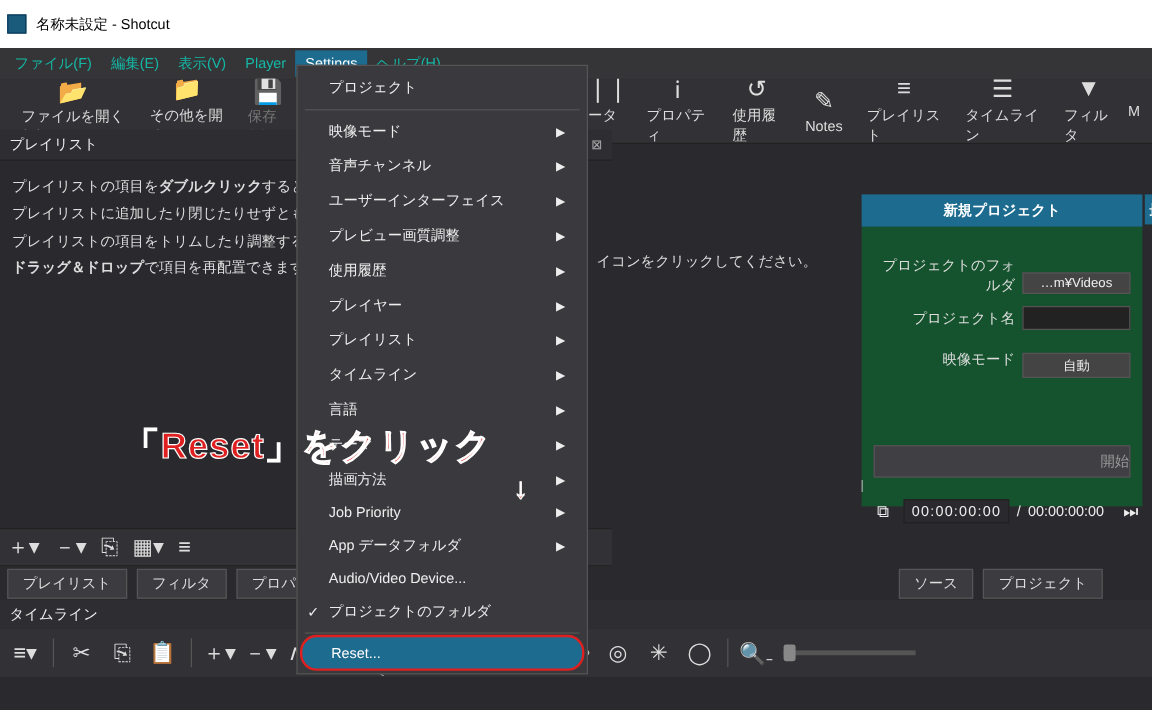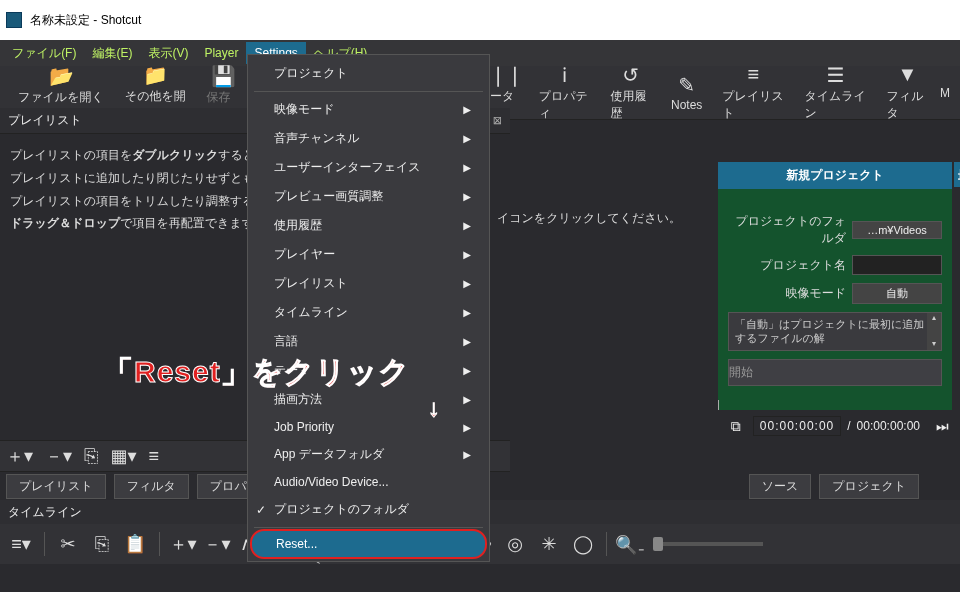--- a/index.html
+++ b/index.html
@@ -3,21 +3,21 @@
 <meta charset="utf-8">
 <style>
 * { margin: 0; padding: 0; box-sizing: border-box; font-family: "Meiryo", "Yu Gothic", sans-serif; }
 body { background: #2a2a2e; color: #ccc; width: 960px; height: 592px; overflow: hidden; position: relative; font-size: 12px; }
 
 .titlebar { background: #fff; color: #000; height: 40px; display: flex; align-items: center; padding-left: 6px; gap: 8px; }
 .titlebar .appicon { width: 16px; height: 16px; background: #1a5a7a; border: 1px solid #0a3a5a; }
 .titlebar .title { font-size: 12px; }
 
 .menubar { background: #353538; height: 26px; display: flex; align-items: center; padding-left: 4px; }
-.menubar .mitem { padding: 4px 8px; color: #bef264; font-size: 12px; cursor: default; }
+.menubar .mitem { padding: 4px 8px; color: #14b8a6; font-size: 12px; cursor: default; }
 .menubar .mitem.active { background: #1d6b8f; color: #fff; }
 
 .toolbar { background: #323236; height: 54px; display: flex; align-items: center; padding: 0 8px; gap: 0; border-bottom: 1px solid #222; }
 .toolbar .tbitem { display: flex; flex-direction: column; align-items: center; justify-content: center; padding: 2px 10px; color: #ddd; font-size: 12px; gap: 2px; }
 .toolbar .tbitem.dim { color: #777; }
 .toolbar .tbicon { width: 22px; height: 22px; display: flex; align-items: center; justify-content: center; font-size: 20px; color: #ddd; }
 .toolbar .tbitem.dim .tbicon { color: #777; }
 
 .dock-title { background: #2e2e32; color: #eee; padding: 4px 8px; font-size: 12px; display: flex; justify-content: space-between; align-items: center; border-bottom: 1px solid #222; }
 .dock-body { padding: 10px; color: #ddd; font-size: 12px; line-height: 1.9; }
@@ -27,26 +27,26 @@
 .dropdown .ditem .arrow { color: #eee; font-size: 10px; }
 .dropdown .ditem.checked::before { content: "✓"; position: absolute; left: 8px; color: #eee; }
 .dropdown .ditem.highlighted { background: #1d6b8f; color: #fff; border: 2px solid #e02020; border-radius: 14px; margin: -2px 2px; padding: 6px 16px 6px 24px; }
 .dropdown .sep { height: 1px; background: #555; margin: 3px 6px; }
 
 .right-panel { position: absolute; right: 8px; top: 162px; width: 234px; }
 .panel-head { background: #1d6b8f; color: #fff; text-align: center; padding: 5px 0; font-size: 12px; font-weight: bold; }
 .panel-body { background: #14532d; padding: 24px 10px; display: flex; flex-direction: column; gap: 8px; }
 .panel-row { display: flex; align-items: center; gap: 6px; justify-content: flex-end; }
 .panel-row .lbl { color: #ddd; font-size: 12px; flex: 1; text-align: right; }
-.panel-row .val { background: #444; border: 1px solid #555; color: #eee; padding: 2px 6px; font-size: 11px; width: 90px; text-align: center; }
+.panel-row .val { background: #444; border: 1px solid #555; color: #eee; padding: 2px 6px; font-size: 11px; width: 90px; text-align: center; margin-top: 11px; }
 .panel-row .input { background: #222; border: 1px solid #555; width: 90px; height: 20px; }
 .panel-note { background: #3a3a3e; border: 1px solid #555; color: #ccc; font-size: 11px; padding: 4px 6px; line-height: 1.3; position: relative; }
 .panel-note .scroll { position: absolute; right: 0; top: 0; bottom: 0; width: 14px; background: #444; display: flex; flex-direction: column; justify-content: space-between; align-items: center; }
 .panel-note .scroll span { font-size: 8px; color: #ccc; }
-.panel-btn { background: #3f3f44; border: 1px solid #555; color: #999; text-align: left; padding: 4px 0; font-size: 12px; }
+.panel-btn { background: #3f3f44; border: 1px solid #555; color: #999; text-align: right; padding: 4px 0; font-size: 12px; margin-top: 48px; }
 
 .right-cut { position: absolute; right: -14px; top: 162px; width: 20px; }
 .right-cut .head { background: #1d6b8f; color: #fff; padding: 5px 4px; font-size: 12px; font-weight: bold; height: 25px; overflow: hidden; }
 
 .timestrip { position: absolute; right: 8px; top: 400px; width: 234px; display: flex; flex-direction: column; gap: 6px; }
 .tickrow { height: 10px; border-left: 1px solid #aaa; position: relative; }
 .tickrow::after { content: ""; position: absolute; left: 0; top: 0; width: 100%; border-top: 0; }
 .timerow { display: flex; align-items: center; gap: 6px; color: #eee; font-size: 12px; justify-content: flex-end; }
 .timerow .tc { background: #2a2a2e; border: 1px solid #222; padding: 2px 6px; letter-spacing: 1px; }
 .timerow .skip { width: 16px; height: 16px; color: #eee; font-size: 14px; }
@@ -238,27 +238,20 @@
       <span class="lbl">プロジェクトのフォルダ</span>
       <span class="val">…m¥Videos</span>
     </div>
     <div class="panel-row">
       <span class="lbl">プロジェクト名</span>
       <span class="input"></span>
     </div>
     <div class="panel-row">
       <span class="lbl">映像モード</span>
       <span class="val">自動</span>
-    </div>
-    <div class="panel-note">
-      <span>「自動」はプロジェクトに最初に追加するファイルの解</span>
-      <div class="scroll">
-          <span>▴</span>
-          <span>▾</span>
-        </div>
     </div>
     <div class="panel-btn">開始</div>
   </div>
 </div>
 
 <div class="right-cut">
   <div class="head">最</div>
 </div>
 
 <div class="timestrip">

